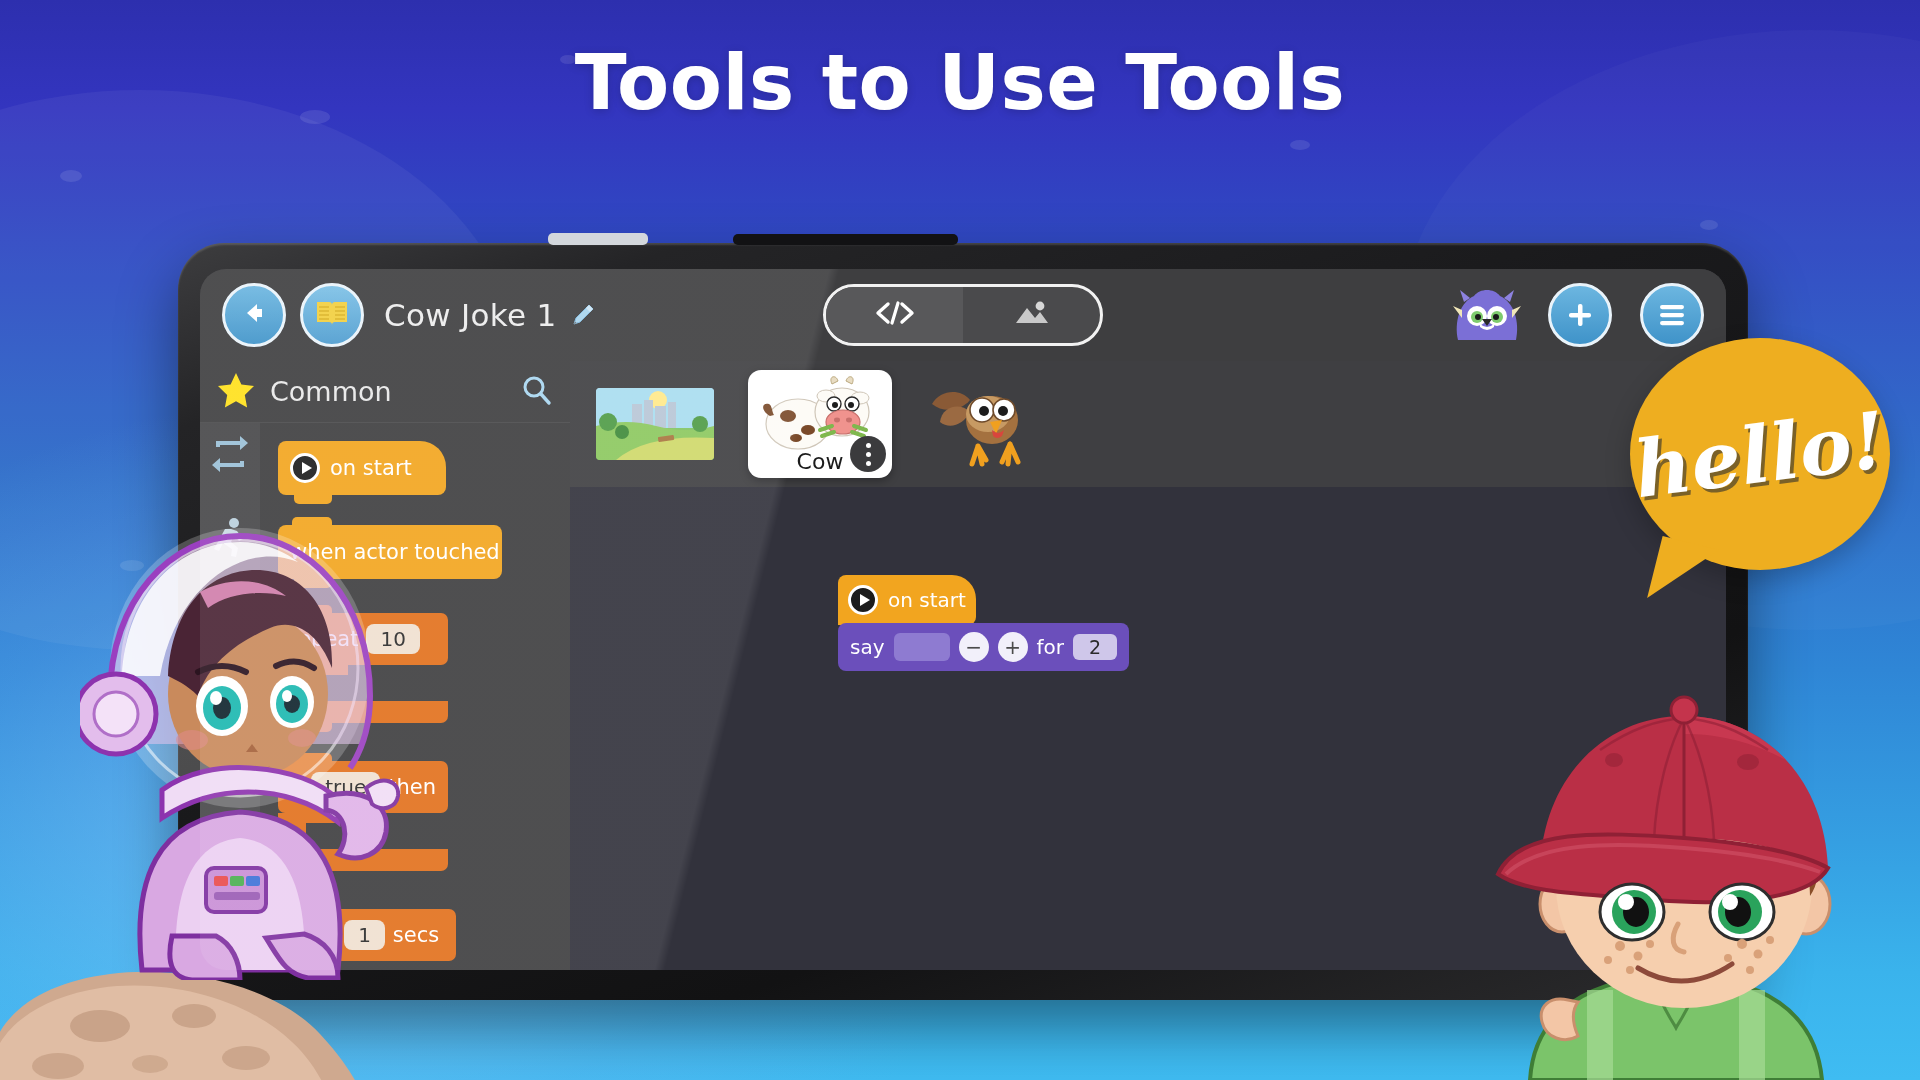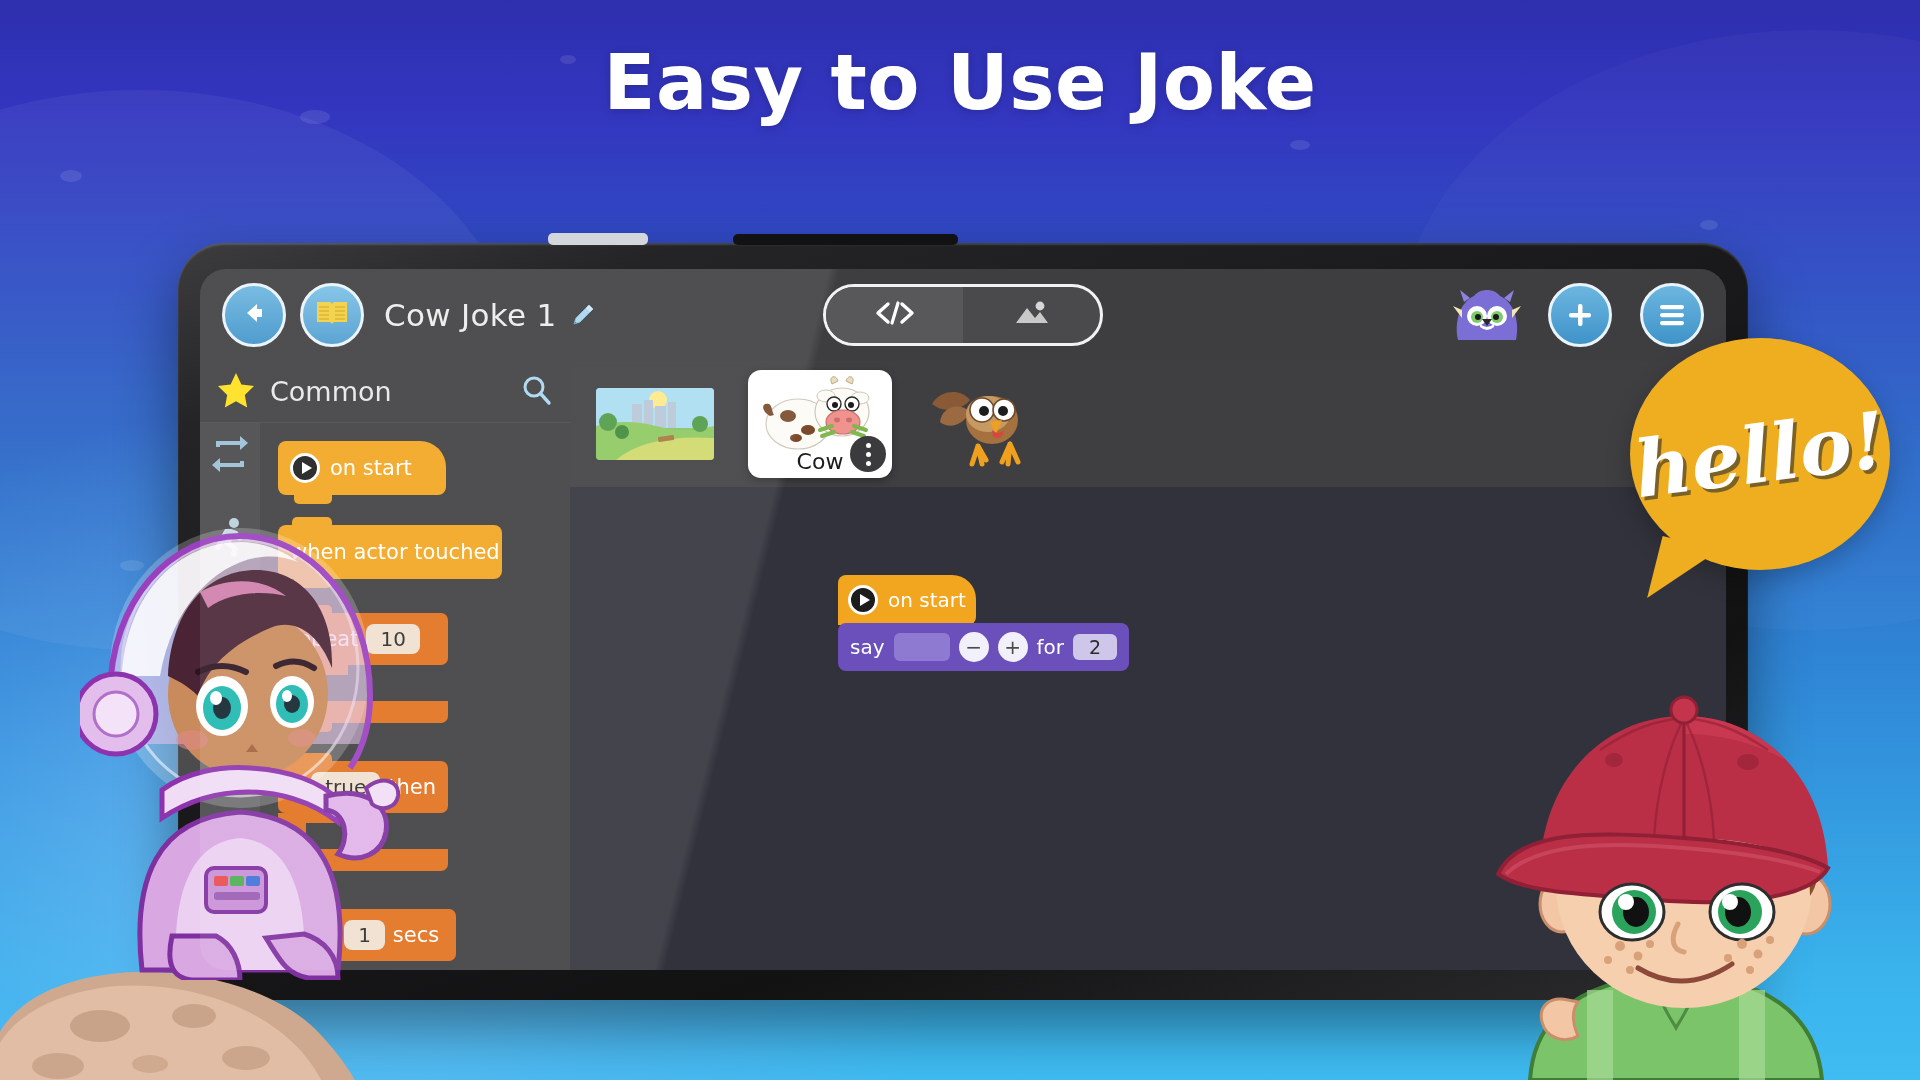--- a/index.html
+++ b/index.html
@@ -189,21 +189,21 @@
 <div class="sky-blob" style="left:-240px;top:90px;width:760px;height:560px;"></div>
 <div class="sky-blob" style="right:-300px;top:30px;width:820px;height:600px;opacity:.5;"></div>
 <div class="speck" style="left:60px;top:170px;width:22px;height:12px;"></div>
 <div class="speck" style="left:300px;top:110px;width:30px;height:14px;"></div>
 <div class="speck" style="left:560px;top:55px;width:16px;height:9px;"></div>
 <div class="speck" style="left:1290px;top:140px;width:20px;height:10px;"></div>
 <div class="speck" style="left:1700px;top:220px;width:18px;height:10px;"></div>
 <div class="speck" style="left:120px;top:560px;width:24px;height:11px;"></div>
 <div class="speck" style="left:250px;top:760px;width:20px;height:10px;"></div>
 
-<div class="headline">Easy to Use Joke</div>
+<div class="headline">Tools to Use Tools</div>
 
 <div class="phone">
   <div class="screen">
 
     <div class="topbar">
 
       <div class="round-btn">
         <span>
           <svg width="34" height="34" viewBox="0 0 34 34">
             <path d="M20 8 L10 17 L20 26 L20 21 L25 21 L25 13 L20 13 Z" fill="#ffffff"></path>

